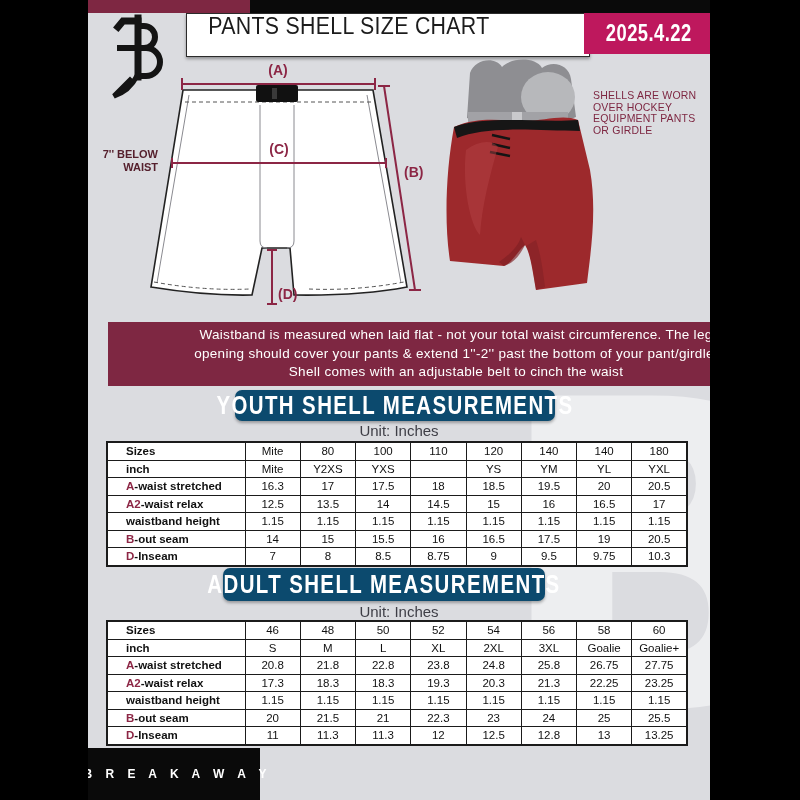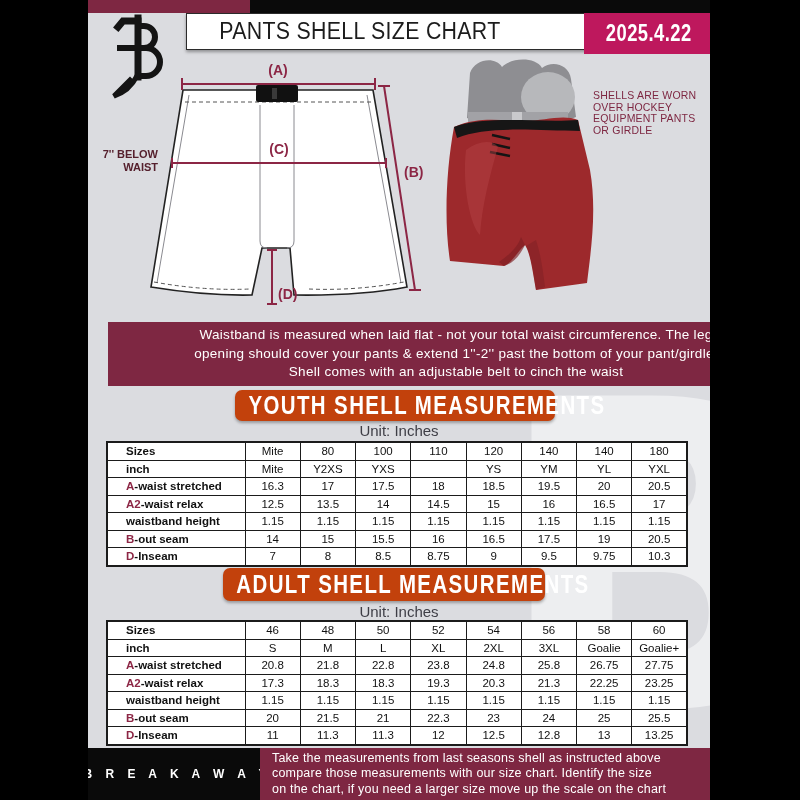--- a/index.html
+++ b/index.html
@@ -15,23 +15,23 @@
   .z1 { z-index:1; }
   .watermark {
     position:absolute; left:404px; top:384px; z-index:0;
     font-family:"DejaVu Sans", sans-serif; font-weight:bold;
     font-size:430px; line-height:0.82; color:rgba(255,255,255,0.5);
   }
   
   .strip-maroon { left:0; top:0; width:162px; height:13px; background:#7E2742; }
   .strip-black  { left:162px; top:0; width:460px; height:13px; background:#0A0A0A; }
   .title-panel {
-    left:98px; top:13px; width:404px; height:37px; background:#fff;
+    left:98px; top:13px; width:404px; height:44px; background:#fff;
     border:1px solid #2B2B2B; box-sizing:border-box;
-    display:flex; align-items:center; box-shadow:0 2px 3px rgba(0,0,0,0.35);padding-left:11px;
+    display:flex; align-items:flex-start; box-shadow:0 2px 3px rgba(0,0,0,0.35);
   }
   .title-panel span {
     font-size:22px; color:#1C1C1C; letter-spacing:0.3px; padding-left:22px;
     transform:scale(0.97,1.05); transform-origin:left center; white-space:nowrap;
   }
   .date-box {
     left:496px; top:13px; width:129px; height:41px; background:#be185d;
     display:flex; align-items:center; justify-content:center;
   }
   .date-box span {
@@ -49,22 +49,22 @@
   
   .notice {
     left:0; top:322px; width:696px; height:64px; background:#7E2742;
     color:#fff; font-size:13.5px; line-height:18.5px; text-align:center;
     white-space:pre-line; display:flex; align-items:center; justify-content:center;
     letter-spacing:0.3px;
     margin-left:20px;
   }
   
   .section-banner {
-    background:#c2410c; border-radius:7px; display:flex; align-items:center;
-    justify-content:flex-start; box-shadow:0 2px 3px rgba(0,0,0,0.3);
+    background:#0c4a6e; border-radius:7px; display:flex; align-items:center;
+    justify-content:center; box-shadow:0 2px 3px rgba(0,0,0,0.3);
   }
   .section-banner span {
     color:#fff; font-weight:bold; font-size:22px; letter-spacing:1.5px;
     transform:scale(0.93,1.15); white-space:nowrap;
   }
   .youth-banner { left:147px; top:390px; width:320px; height:31px; }
   .adult-banner { left:135px; top:568px; width:322px; height:33px; }
   .unit-label {
     left:0; width:622px; text-align:center; font-size:15px; color:#3E3E46;
   }
@@ -383,17 +383,14 @@
       <g fill="none" stroke="#D8D8DC" stroke-linecap="square">
         <path d="M30 7 H15 L10 13" stroke-width="8"></path>
         <path d="M30 4 V63" stroke-width="8"></path>
         <path d="M30 12 h6 a11 11 0 0 1 0 22 H12" stroke-width="7"></path>
         <path d="M26 34 h12 a14 14 0 0 1 0 28 H30" stroke-width="7"></path>
         <path d="M29 62 C24 72 16 79 6 82 L22 66" stroke-width="6"></path>
       </g>
     </svg>
     <span class="footer-brand">B R E A K A W A Y</span>
   </div>
-  <div class="abs z1 footer-maroon">Take the measurements from last seasons shell as instructed above
-compare those measurements  with our size chart. Identify the size
-on the chart, if you need a larger size move up the scale on the chart</div>
 
 </div>
 
 </body></html>

